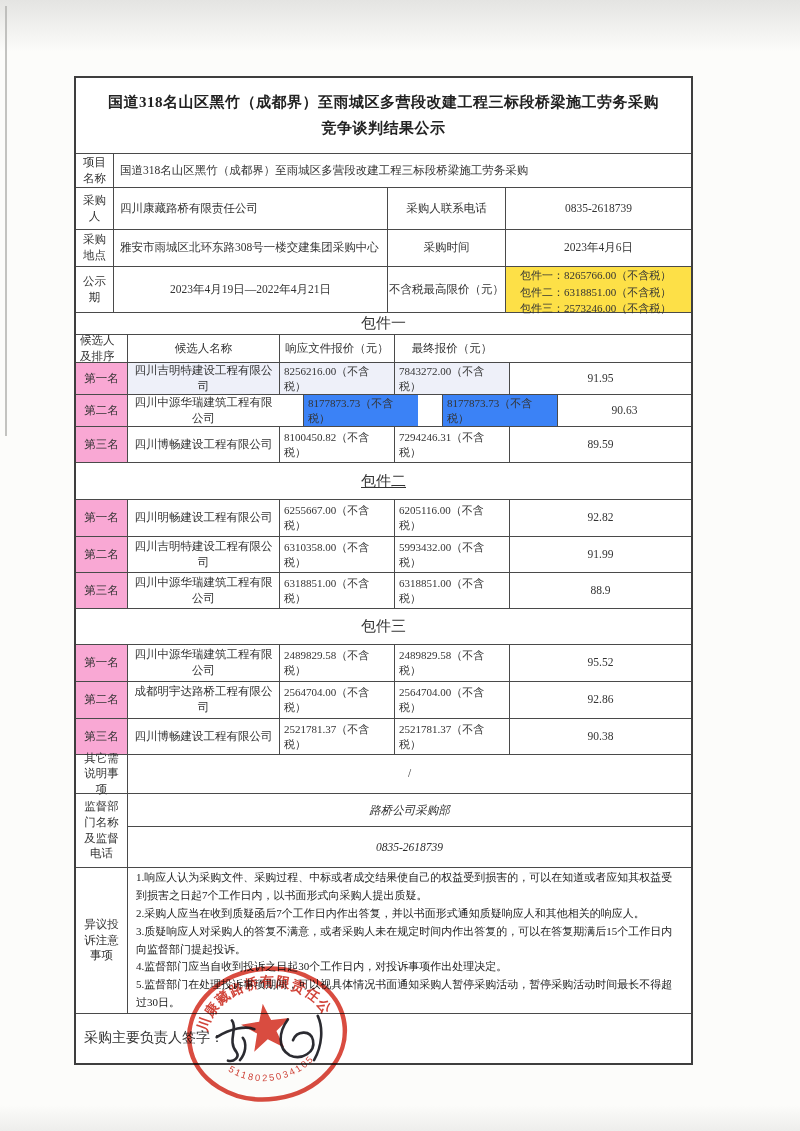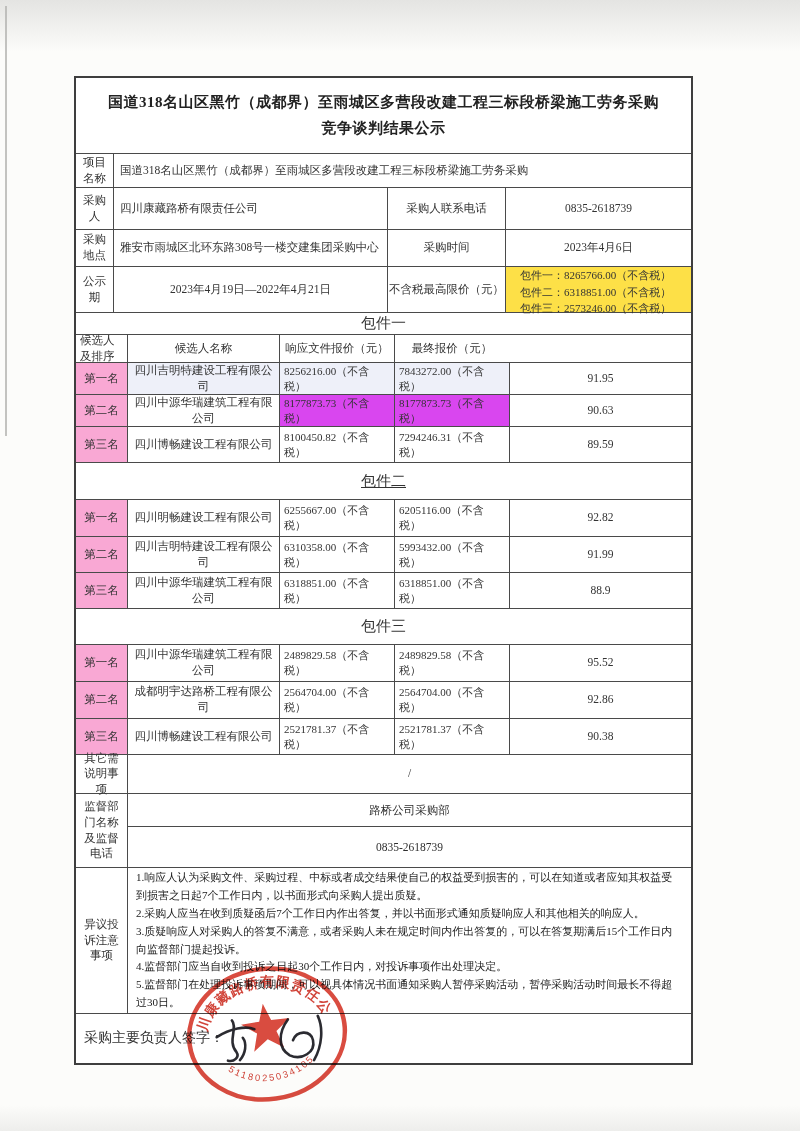--- a/index.html
+++ b/index.html
@@ -47,25 +47,25 @@
 
   
   .band-row{justify-content:center;text-align:center;font-size:15px;color:#333;}
   .c-rank{width:51px;justify-content:center;background:#f9a8d4;}
   .c-company{width:152px;justify-content:center;text-align:center;padding:0 2px;font-size:11.5px;}
   .c-bid,.c-final{width:115px;justify-content:flex-start;padding:0 4px;font-size:11px;}
   .c-score{flex:1;justify-content:center;text-align:center;}
   .hdr .c-rank{background:#fff;justify-content:flex-start;text-align:left;padding:0 4px;}
   .hdr .c-bid,.hdr .c-final{justify-content:center;font-size:11.5px;}
   .pkg0.r0 .c-company,.pkg0.r0 .c-bid,.pkg0.r0 .c-final{background:#eef0f9;}
-  .pkg0.r1 .c-bid,.pkg0.r1 .c-final{background:#d946ef;}
+  .pkg0.r1 .c-bid,.pkg0.r1 .c-final{background:#3b82f6;margin-left:24px;}
 
   
   .b-label{width:51px;justify-content:center;text-align:center;padding:0 3px;}
-  .stack{flex:1;display:flex;flex-direction:column;}
+  .stack{flex:1;display:flex;flex-direction:column;font-style:italic;}
   .stack .sub{display:flex;align-items:center;justify-content:center;font-size:11.5px;}
   .stack .sub1{height:33px;border-bottom:1px solid #4a4a4a;}
   .stack .sub2{flex:1;}
   .objection-body{flex:1;flex-direction:column;align-items:flex-start;justify-content:center;
     padding:6px 10px 6px 8px;font-size:11px;line-height:1.62;color:#222;}
   .objection-body div{width:100%;}
   .sign-row{height:49px;}
   .sign-cell{flex:1;padding-left:8px;font-size:14px;}
 
   

